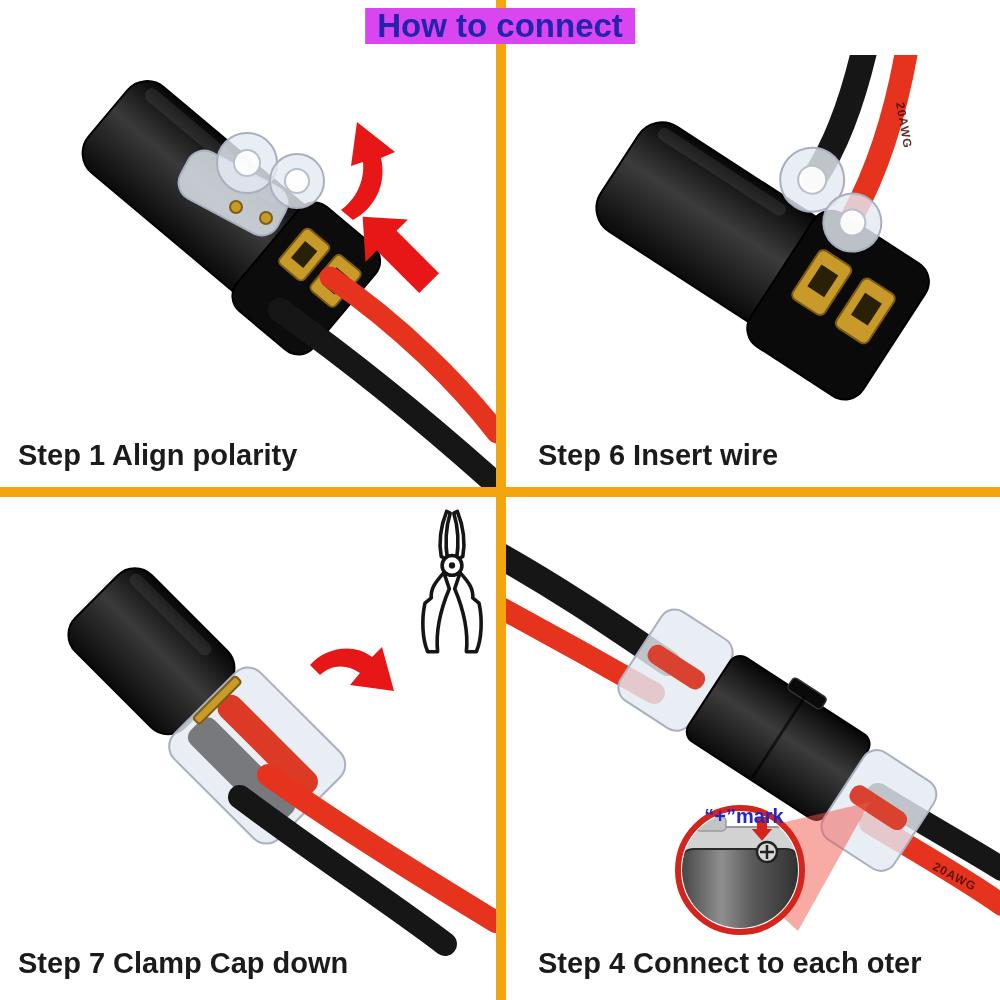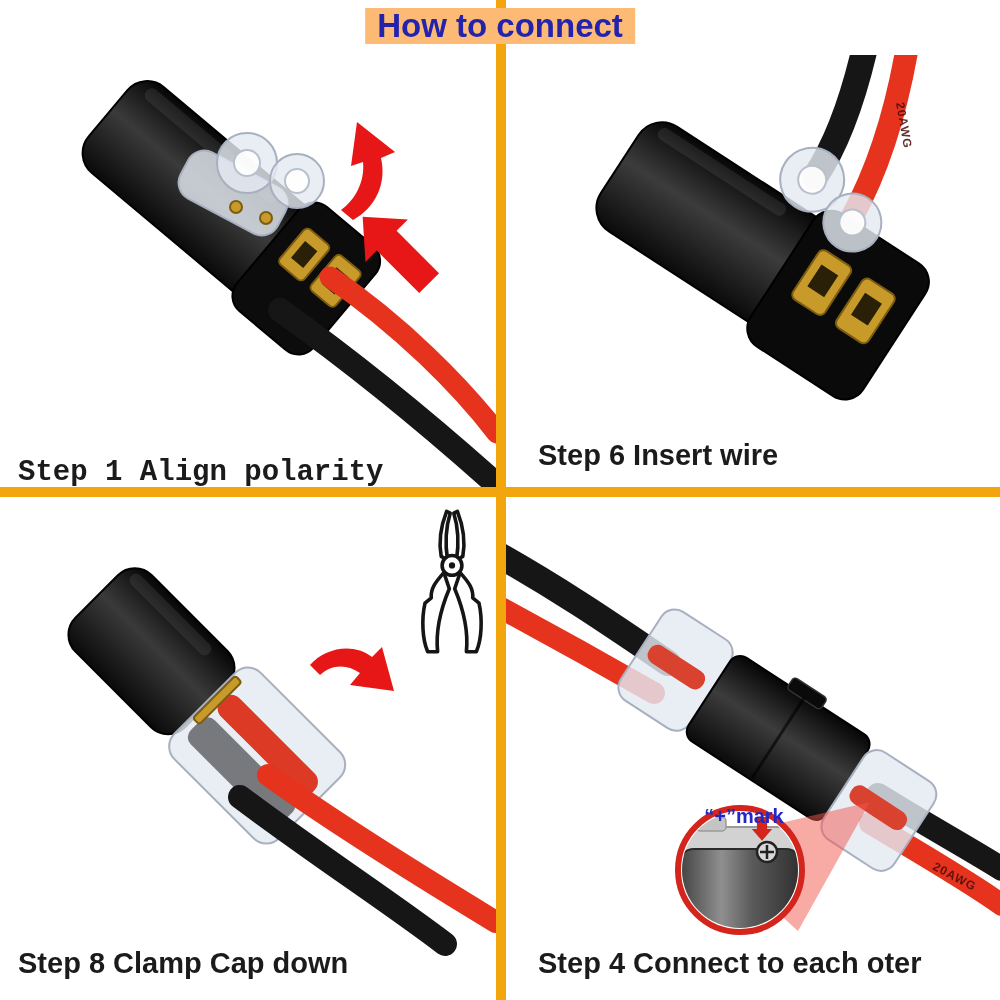--- a/index.html
+++ b/index.html
@@ -7,25 +7,25 @@
     --arrow-red:#E81717; --callout-red:#D3251B; --callout-label-blue:#2427C6;
     --wire-red:#E5331E; --wire-black:#161616; --terminal-gold:#C79A2A;
   }
   html,body{margin:0;padding:0;background:#fff;}
   .stage{position:relative;width:1000px;height:1000px;background:#fff;overflow:hidden;
          font-family:"Liberation Sans", sans-serif;}
   .stage svg{position:absolute;}
   .vline{position:absolute;left:496px;top:0;width:10px;height:1000px;background:var(--divider);}
   .hline{position:absolute;left:0;top:487px;width:1000px;height:10px;background:var(--divider);}
   .title{position:absolute;top:8px;left:50%;transform:translateX(-50%);
-         background:#fdba74;padding:0 12px;white-space:nowrap;
+         background:#d946ef;padding:0 12px;white-space:nowrap;
          font-weight:700;font-size:33px;line-height:36px;color:var(--title-blue);}
   .caption{position:absolute;font-weight:700;font-size:29px;line-height:34px;
            color:var(--caption-black);white-space:nowrap;}
-  .c1{left:18px;top:456px;font-family:Liberation Mono, monospace;} .c2{left:538px;top:438px;}
+  .c1{left:18px;top:438px;} .c2{left:538px;top:438px;}
   .c3{left:18px;top:946px;} .c4{left:538px;top:946px;}
   .arrow{fill:var(--arrow-red);}
   .wireb{stroke:var(--wire-black);fill:none;stroke-linecap:round;}
   .wirer{stroke:var(--wire-red);fill:none;stroke-linecap:round;}
   .gold{fill:var(--terminal-gold);stroke:#7c5c10;stroke-width:2;}
   .slot{fill:#2a1f07;}
   .clear{fill:rgba(228,233,242,.82);stroke:#a8b0c0;stroke-width:2;}
   .hole{fill:rgba(255,255,255,.92);stroke:#b9c0cd;stroke-width:2;}
   .pl{fill:#fff;stroke:#151515;stroke-width:4;stroke-linejoin:round;}
   .wiretext{font-size:12px;font-weight:700;fill:rgba(70,12,10,.85);letter-spacing:1px;}
@@ -185,15 +185,15 @@
       <text class="callout-label" x="244" y="326" text-anchor="middle">“+”mark</text>
     </g>
   </svg>
 
   <div class="vline"></div>
   <div class="hline"></div>
 
   <div class="title">How to connect</div>
   <div class="caption c1">Step 1 Align polarity</div>
   <div class="caption c2">Step 6 Insert wire</div>
-  <div class="caption c3">Step 8 Clamp Cap down</div>
+  <div class="caption c3">Step 7 Clamp Cap down</div>
   <div class="caption c4">Step 4 Connect to each oter</div>
 </div>
 
 </body></html>

